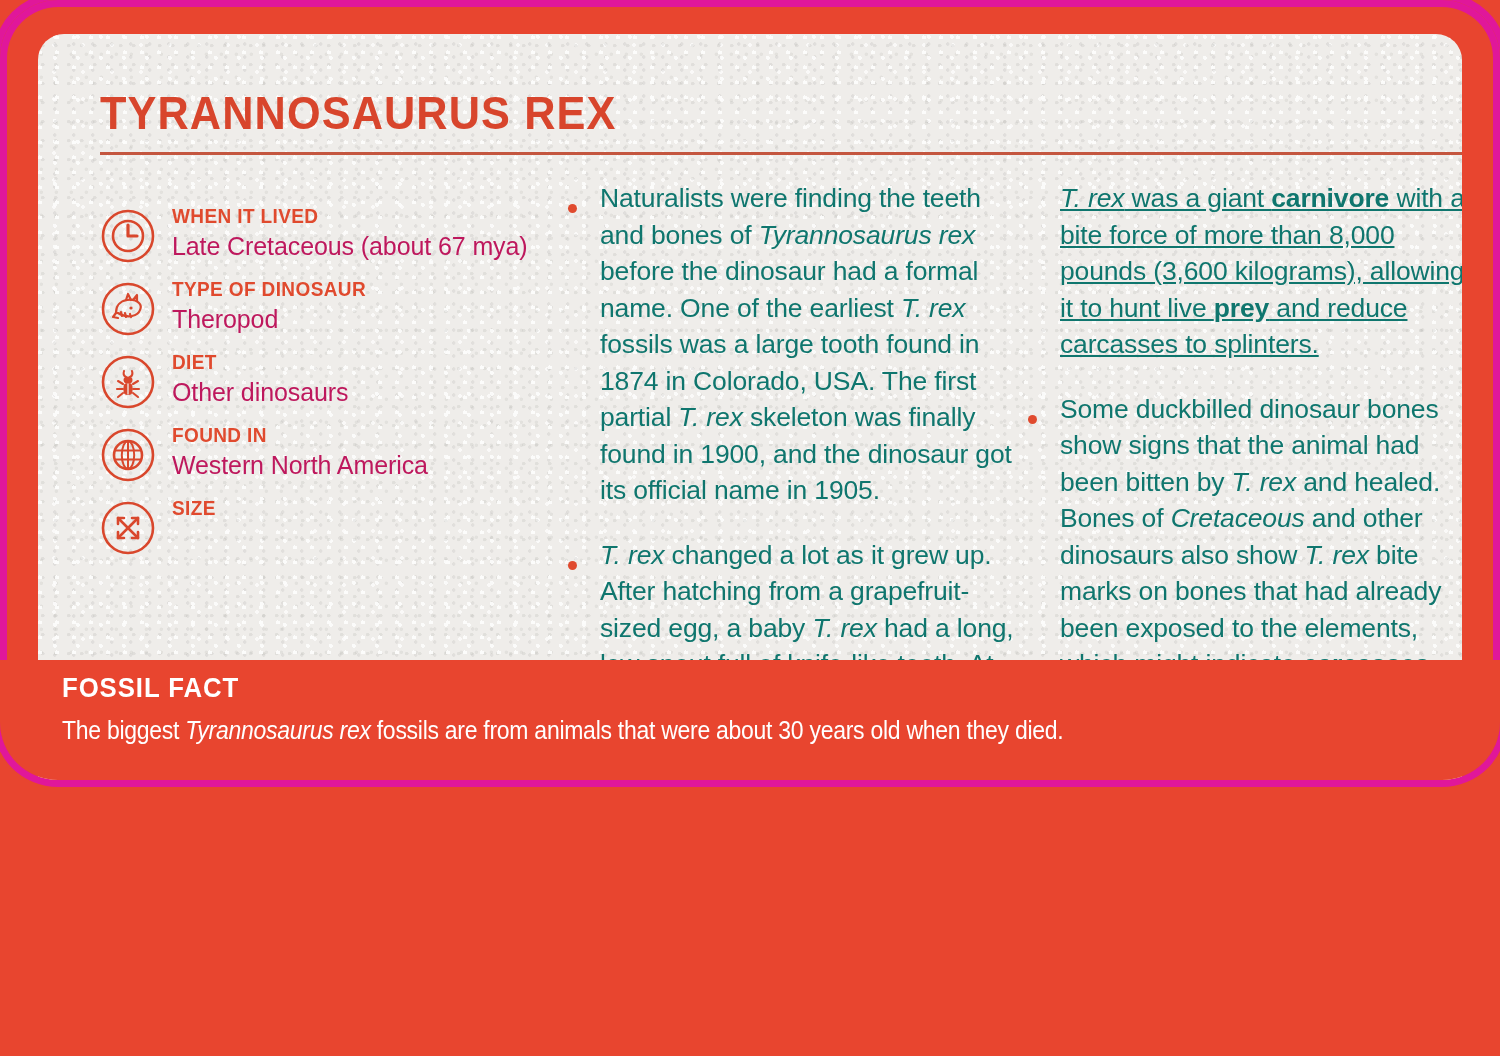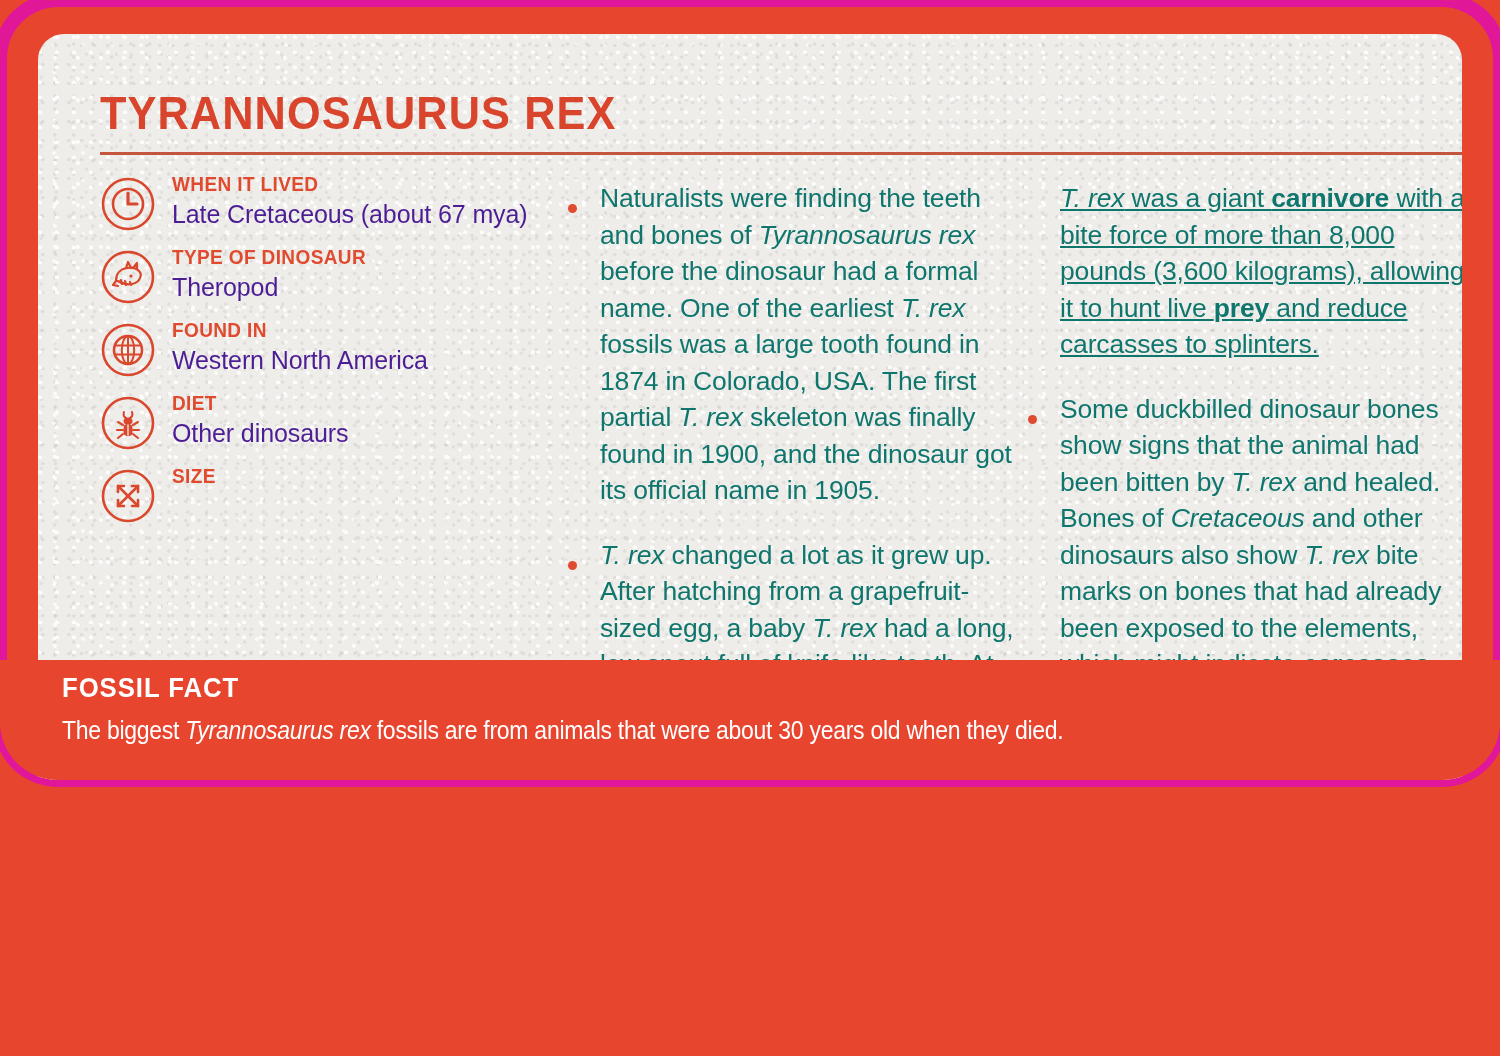--- a/index.html
+++ b/index.html
@@ -53,36 +53,36 @@
     color:#D8452C;
     font-family:"Liberation Sans","DejaVu Sans",sans-serif;
     transform:scaleX(.94);transform-origin:left center;
   }
   #title-rule{
     position:absolute;left:62px;top:118px;width:1378px;height:3px;
     background:#C4563F;
   }
 
   
-  #col-facts{position:absolute;left:62px;top:136px;width:430px;}
+  #col-facts{position:absolute;left:62px;top:168px;width:430px;}
   #col-mid{position:absolute;left:530px;top:146px;width:452px;}
   #col-right{position:absolute;left:990px;top:146px;width:452px;}
 
   .fact-row{display:flex;align-items:flex-start;margin-bottom:11px;}
   .fact-icon{
     width:56px;height:56px;flex:0 0 56px;margin-right:16px;margin-top:6px;
   }
   .fact-icon svg{display:block;width:56px;height:56px;}
   .fact-text{padding-top:2px;}
   .fact-label{
     font-size:20px;font-weight:bold;letter-spacing:.4px;color:#E04A2E;
     line-height:1.25;transform:scaleX(.95);transform-origin:left center;
   }
   .fact-value{
-    font-size:25px;color:#4c1d95;line-height:1.3;margin-top:1px;
+    font-size:25px;color:#be185d;line-height:1.3;margin-top:1px;
     letter-spacing:-.1px;
   }
 
   
   .bullet-item{display:flex;margin-bottom:28px;}
   .bullet-dot{
     flex:0 0 32px;
     color:#E04A2E;font-size:26px;line-height:1;padding-top:11px;
   }
   .bullet-dot span{display:inline-block;width:9px;height:9px;border-radius:50%;background:#E04A2E;}
@@ -161,49 +161,49 @@
         <div class="fact-text">
           <div class="fact-label">TYPE OF DINOSAUR</div>
           <div class="fact-value">Theropod</div>
         </div>
       </div>
 
       <div class="fact-row">
         <div class="fact-icon">
           <svg viewBox="0 0 56 56" fill="none" stroke="#D9472C" stroke-width="2.6">
             <circle cx="28" cy="28" r="25"></circle>
-              <circle cx="28" cy="28" r="14"></circle>
-            <g stroke-width="2">
-              <ellipse cx="28" cy="28" rx="6.2" ry="14"></ellipse>
-              <path d="M14.6 23.5h26.8M14.6 32.5h26.8M28 14v28"></path>
-            </g>
-          </svg>
-        </div>
-        <div class="fact-text">
-          <div class="fact-label">FOUND IN</div>
-          <div class="fact-value">Western North America</div>
-        </div>
-      </div>
-
-      <div class="fact-row">
-        <div class="fact-icon">
-          <svg viewBox="0 0 56 56" fill="none" stroke="#D9472C" stroke-width="2.6">
-            <circle cx="28" cy="28" r="25"></circle>
             <g stroke-width="2.1" stroke-linecap="round">
               <path d="M24 17c-1 3 0 5 2 6M32 17c1 3 0 5-2 6"></path>
               <ellipse cx="28" cy="26" rx="4.5" ry="3.6" fill="#D9472C" stroke="none"></ellipse>
               <rect x="23.5" y="29" width="9" height="12" rx="4" fill="#D9472C" stroke="none"></rect>
               <path d="M28 30v10" stroke="#EFEDEA" stroke-width="1.3"></path>
               <path d="M23 30l-5-3M23 35l-6 0M23 39l-5 4M33 30l5-3M33 35l6 0M33 39l5 4"></path>
             </g>
           </svg>
         </div>
         <div class="fact-text">
           <div class="fact-label">DIET</div>
           <div class="fact-value">Other dinosaurs</div>
+        </div>
+      </div>
+
+      <div class="fact-row">
+        <div class="fact-icon">
+          <svg viewBox="0 0 56 56" fill="none" stroke="#D9472C" stroke-width="2.6">
+            <circle cx="28" cy="28" r="25"></circle>
+              <circle cx="28" cy="28" r="14"></circle>
+            <g stroke-width="2">
+              <ellipse cx="28" cy="28" rx="6.2" ry="14"></ellipse>
+              <path d="M14.6 23.5h26.8M14.6 32.5h26.8M28 14v28"></path>
+            </g>
+          </svg>
+        </div>
+        <div class="fact-text">
+          <div class="fact-label">FOUND IN</div>
+          <div class="fact-value">Western North America</div>
         </div>
       </div>
 
       <div class="fact-row">
         <div class="fact-icon">
           <svg viewBox="0 0 56 56" fill="none" stroke="#D9472C" stroke-width="2.6">
             <circle cx="28" cy="28" r="25"></circle>
             <g stroke-width="2.6" stroke-linecap="round" stroke-linejoin="round">
               <path d="M18 18l9 9M38 18l-9 9M18 38l9-9M38 38l-9-9"></path>
               <path d="M18 24v-6h6M38 24v-6h-6M18 32v6h6M38 32v6h-6"></path>

